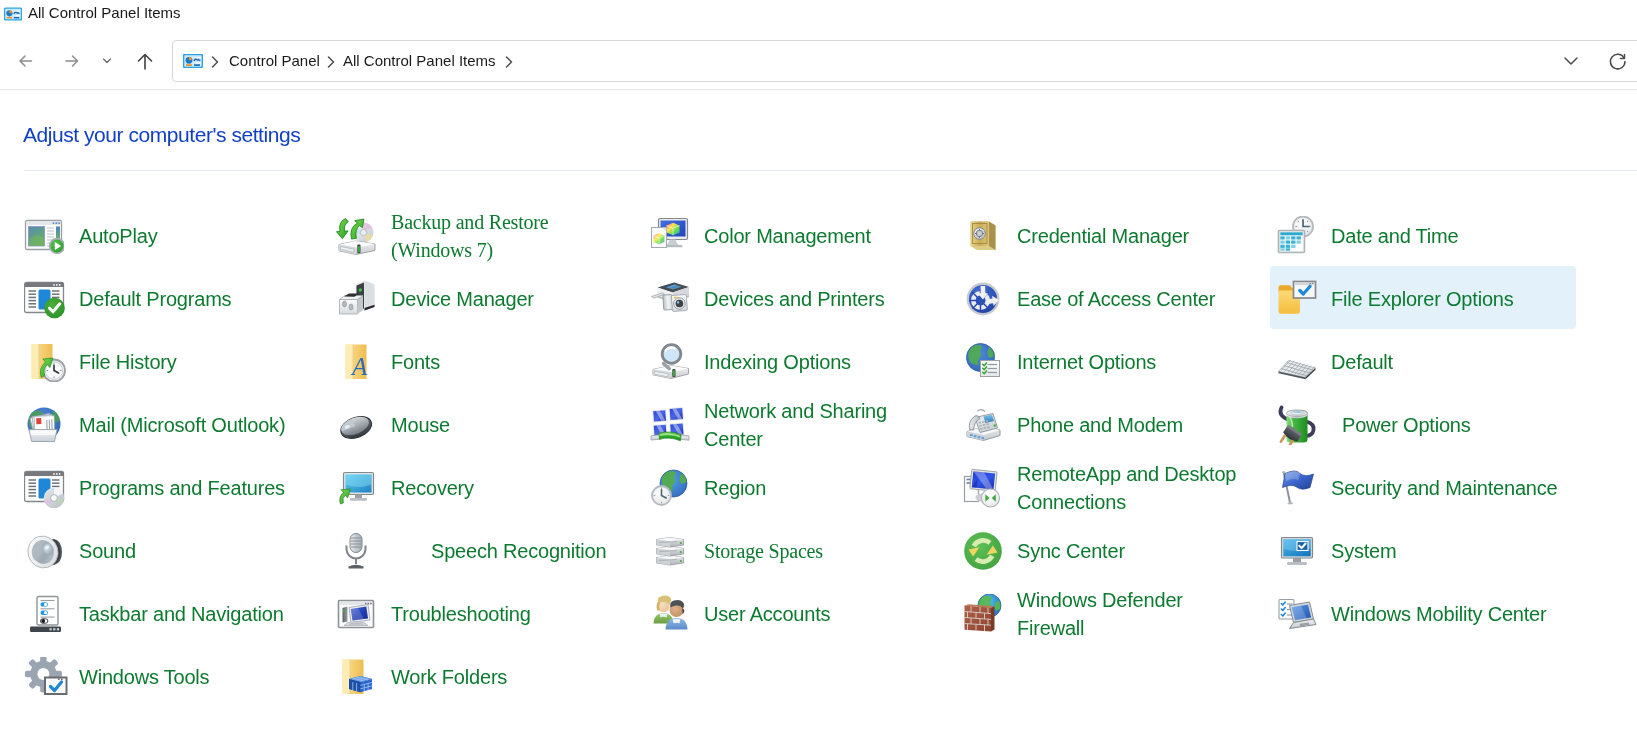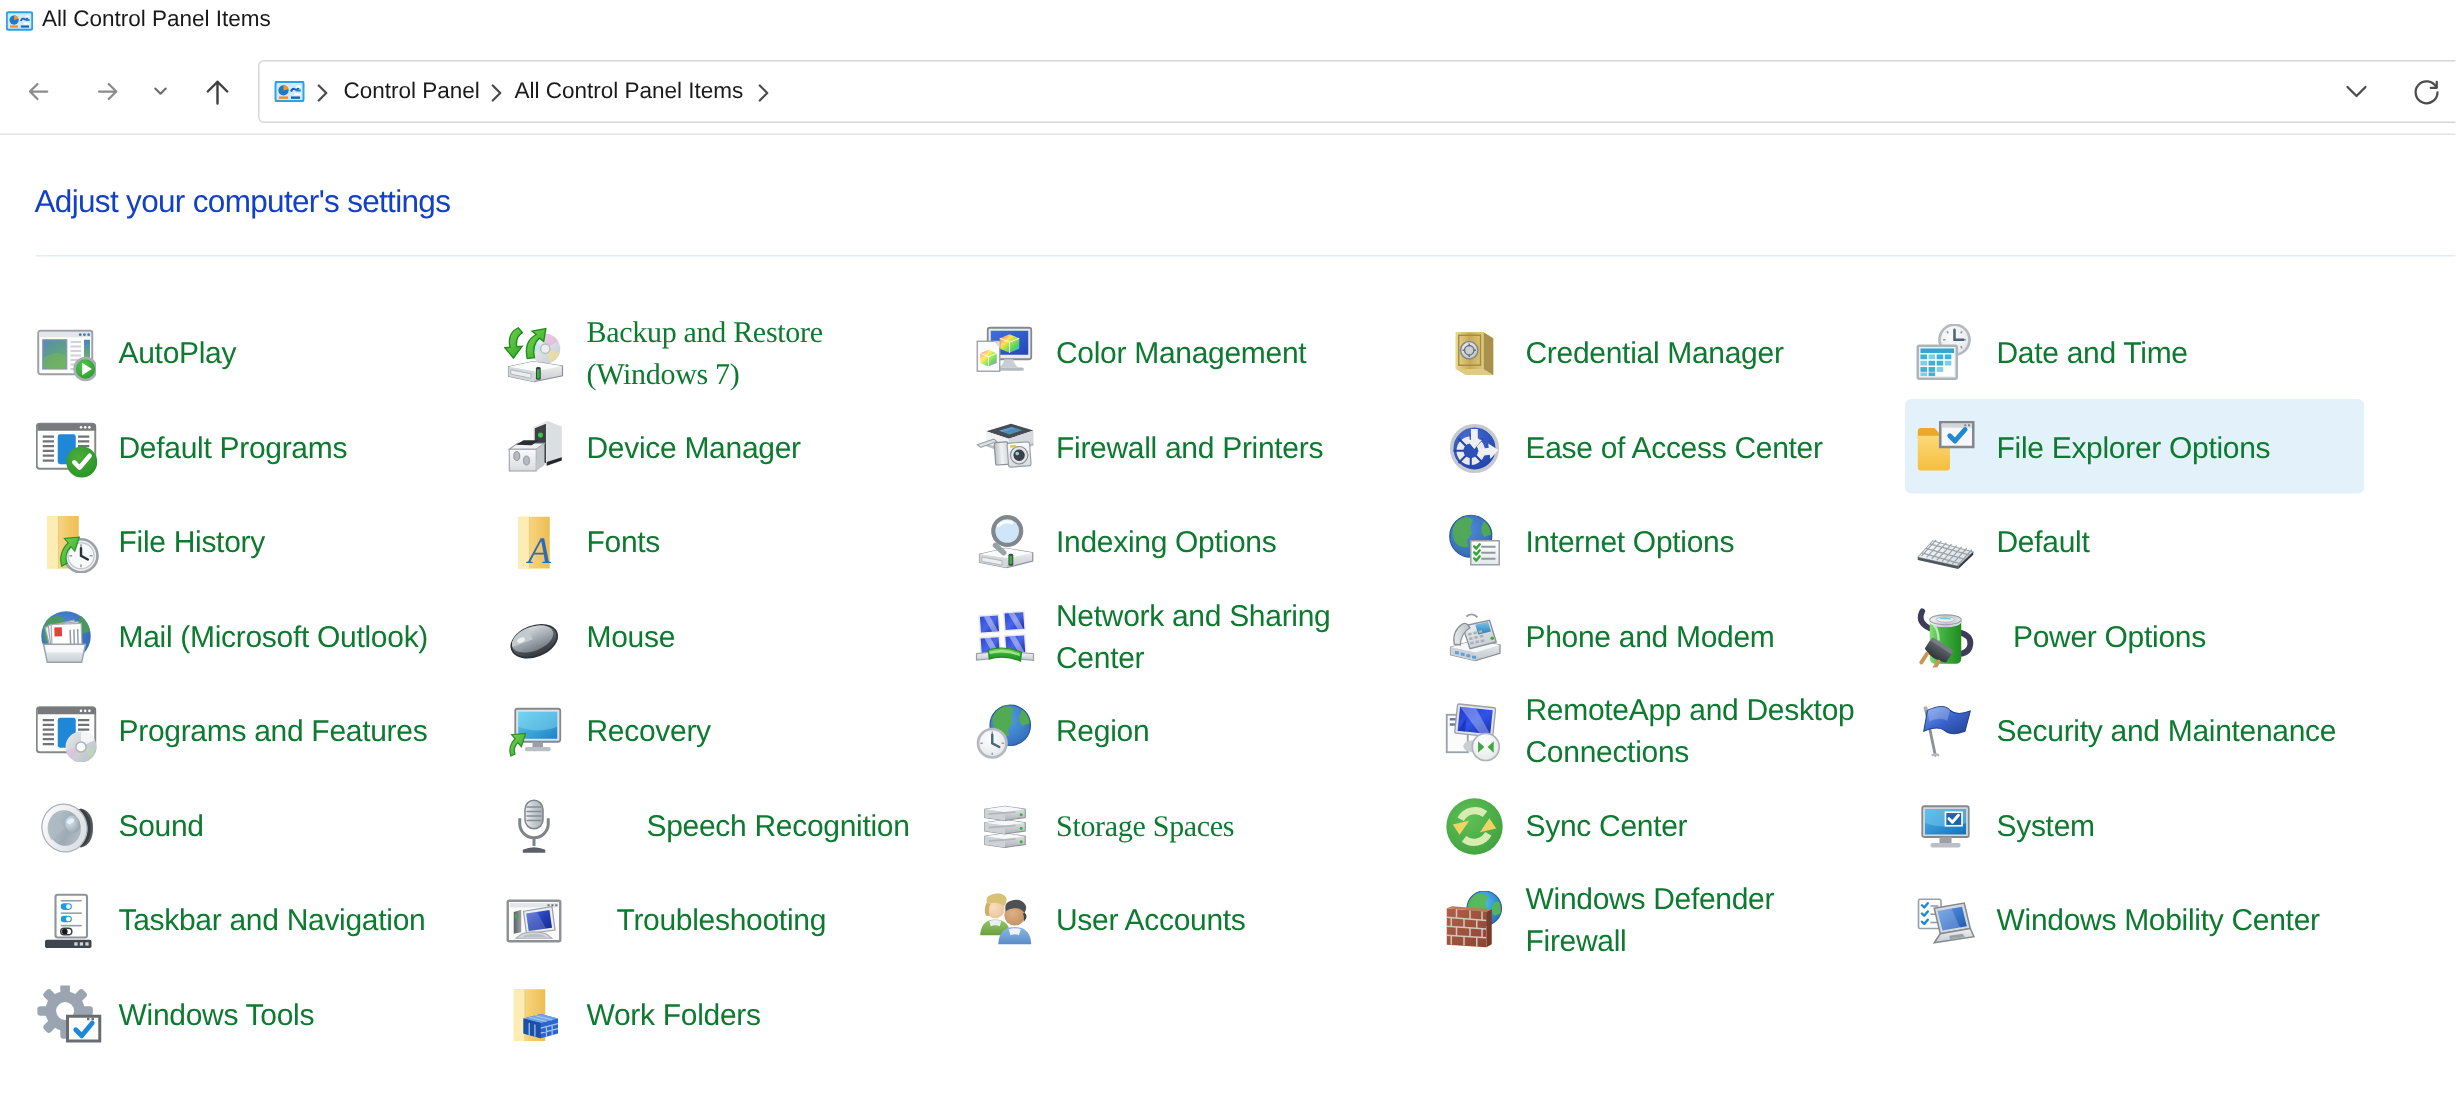--- a/index.html
+++ b/index.html
@@ -476,21 +476,21 @@
         </linearGradient>
 </defs>
 <rect x="7.2" y="15.5" width="1.6" height="2.8" fill="#3fae3f"></rect>
 <path d="M13 13.5 L32 10.5 L34 26 L15 28.5 Z" fill="#eceef0" stroke="#9aa0a6" stroke-width="0.8"></path>
 <path d="M14.8 15 L30.3 12.6 L32 24.5 L16.5 26.6 Z" fill="url(#trs)"></path>
 <path d="M14.8 15 L22 13.9 L28 25 L16.5 26.6 Z" fill="#ffffff" opacity="0.18"></path>
 <path d="M12 28.5 q8-2.5 16 0 l4 3 -24 0 Z" fill="#d5d9dd" stroke="#aab0b5" stroke-width="0.7"></path>
 <path d="M14 29.5 q7-2 12.5 0 l1.5 1.2 -15.5 0 Z" fill="#b9bfc5"></path>
 </svg>
   </div>
-<div class="lbl" style="left:391px;top:600.0px;margin-left:20px;">Troubleshooting</div>
+<div class="lbl" style="left:391px;top:600.0px;">Troubleshooting</div>
 <div class="abs" style="left:336px;top:657.0px;">
     <svg width="40" height="40" viewBox="0 0 40 40">
 <path d="M6.5 2.5 L27.5 2.5 L27.5 37 L6.5 37 Z" fill="url(#wfg)"></path>
 <defs>
         <linearGradient id="wfg" x1="0" y1="0" x2="1" y2="0">
           <stop offset="0" stop-color="#fae29a"></stop>
           <stop offset="0.45" stop-color="#f6d179"></stop>
           <stop offset="1" stop-color="#edbd50"></stop>
         </linearGradient>
       </defs>
@@ -572,21 +572,21 @@
             <stop offset="1" stop-color="#d8dcdf"></stop>
           </linearGradient>
         </defs>
 <circle cx="29.5" cy="25" r="5.8" fill="#e3e6e9" stroke="#8c9196" stroke-width="0.8"></circle>
 <circle cx="29.5" cy="25" r="3.8" fill="#3c4248"></circle>
 <circle cx="28.3" cy="23.8" r="1.2" fill="#8fd0e8"></circle>
 <rect x="24" y="18" width="4" height="1.6" fill="#e8c05a"></rect>
 </g>
 </svg>
   </div>
-<div class="lbl" style="left:704px;top:284.5px;">Firewall and Printers</div>
+<div class="lbl" style="left:704px;top:284.5px;">Devices and Printers</div>
 <div class="abs" style="left:650px;top:341.5px;">
     <svg width="40" height="40" viewBox="0 0 40 40">
 <path d="M3 27.5 L20.5 23.5 L38.5 26.5 L38.5 32 L21 36.5 L3 32.8 Z" fill="url(#ixd)" stroke="#8c9196" stroke-width="0.8"></path>
 <defs>
         <linearGradient id="ixd" x1="0" y1="0" x2="0" y2="1">
           <stop offset="0" stop-color="#f4f5f6"></stop>
           <stop offset="1" stop-color="#c6cacf"></stop>
         </linearGradient>
       </defs>
 <path d="M3 27.5 L20.5 23.5 L38.5 26.5 L21.5 30.2 Z" fill="#fafbfb"></path>

